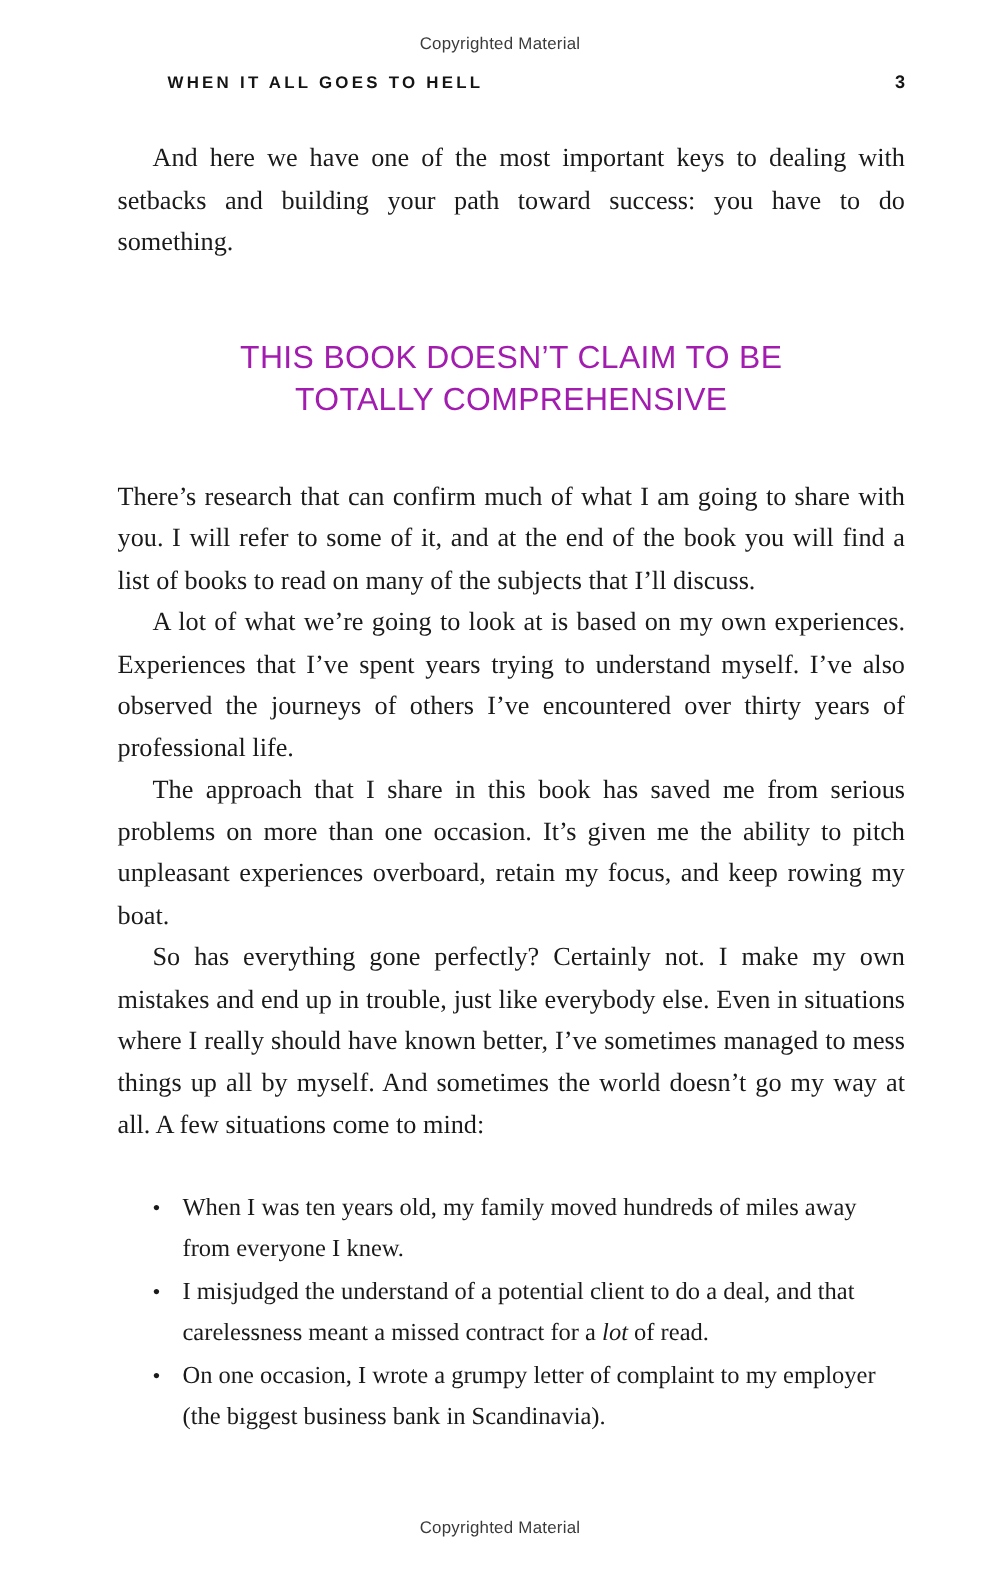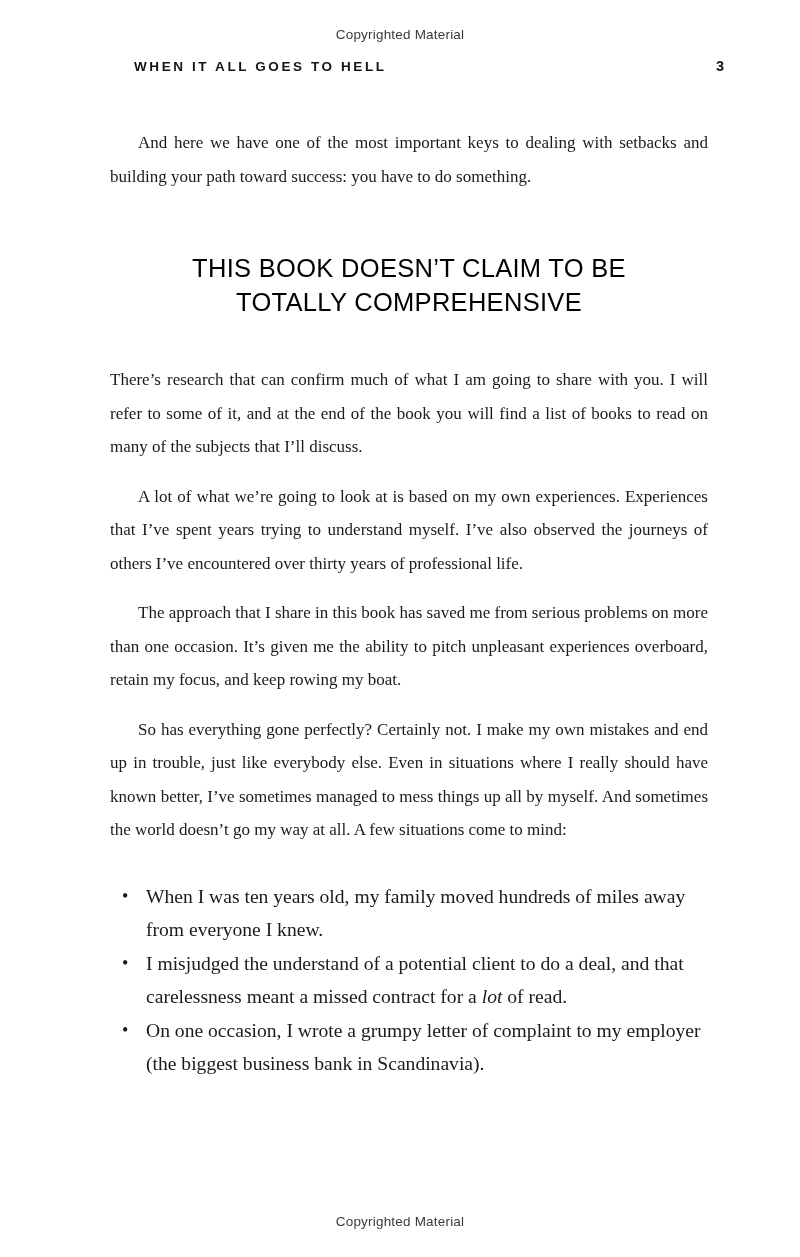--- a/index.html
+++ b/index.html
@@ -63,39 +63,39 @@
   }
 
   .content {
     position: absolute;
     top: 110px;
     left: 94px;
     width: 630px;
   }
 
   p.body {
-    margin: 16px;
-    font-size: 17px;
+    margin: 0;
+    font-size: 21px;
     line-height: 33.5px;
     text-align: justify;
     text-justify: inter-word;
     hyphens: none;
   }
   p.indent { text-indent: 28px; }
 
   .section-heading {
     margin: 0;
     padding: 0;
     font-family: "Liberation Sans", sans-serif;
     font-weight: 400;
     font-size: 25.5px;
     line-height: 34px;
     letter-spacing: 0.3px;
     text-align: center;
-    color: #000000;
+    color: #a21caf;
   }
   .heading-block {
     margin-top: 58px;
     margin-bottom: 44px;
   }
 
   ul.bullets {
     margin: 0;
     padding: 0;
     list-style: none;

